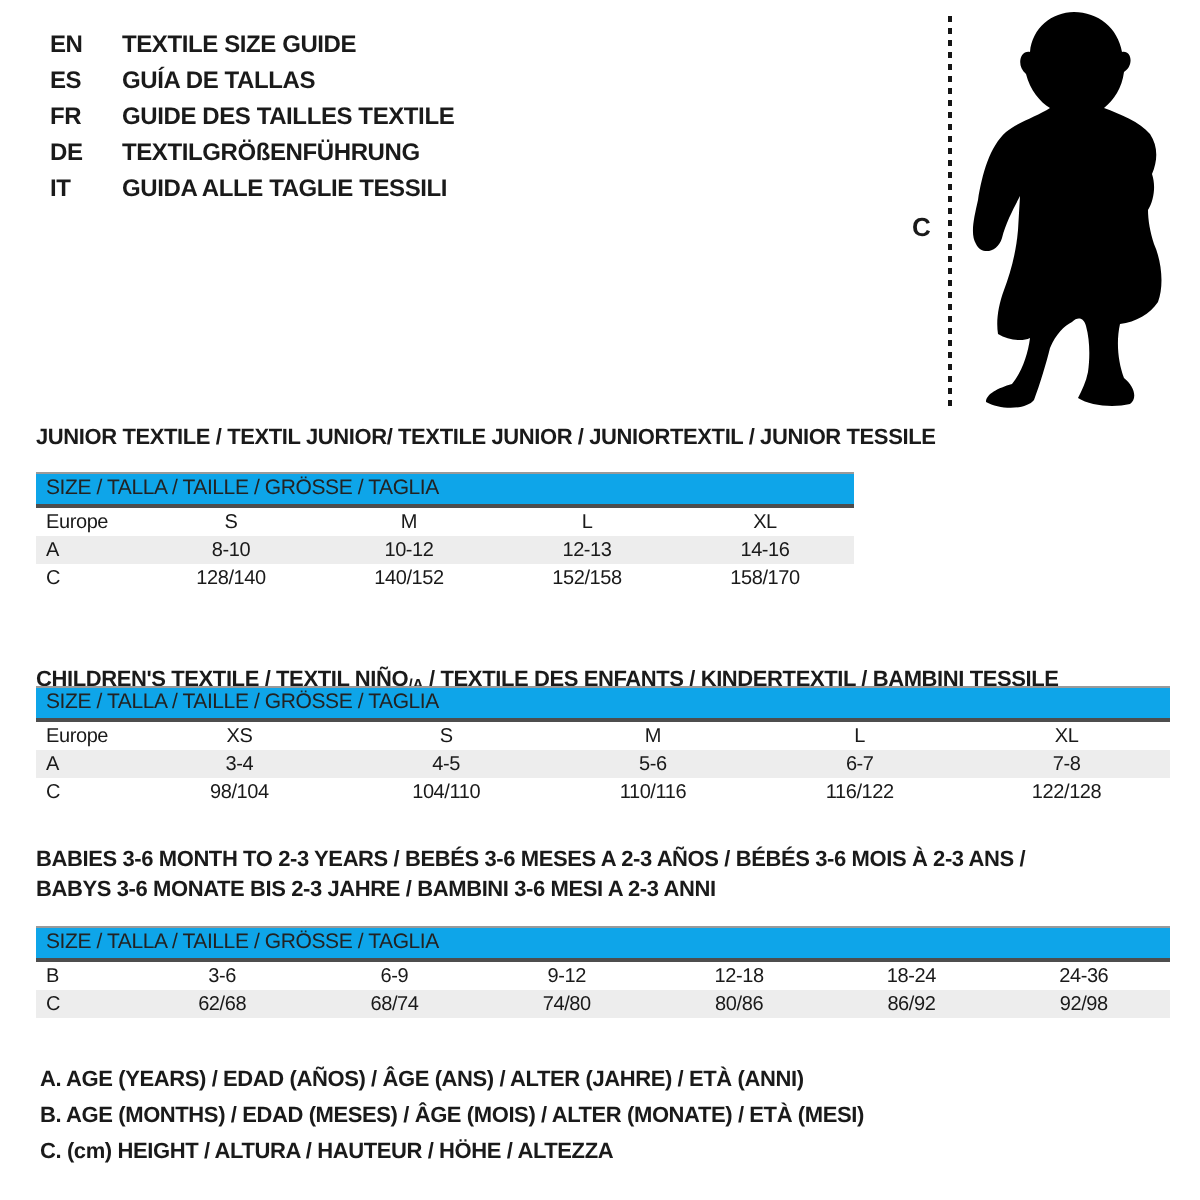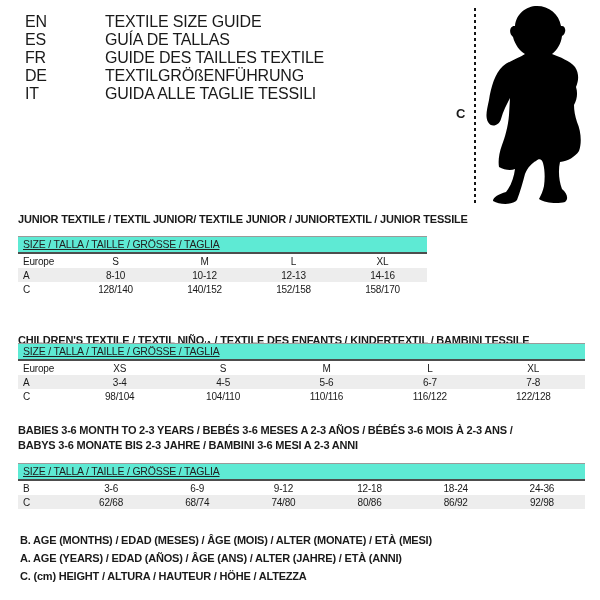--- a/index.html
+++ b/index.html
@@ -3,39 +3,38 @@
 <meta charset="utf-8">
 <style>
   html,body{margin:0;padding:0;background:#fff;}
   .canvas{
     position:relative;width:600px;height:600px;background:#ffffff;overflow:hidden;
     font-family:"Liberation Sans", sans-serif;color:#1a1a1a;
     -webkit-font-smoothing:antialiased;
   }
   
   .lang-list{position:absolute;left:25px;top:13px;}
-  .lang-row{display:flex;height:18px;align-items:center;font-weight:normal;font-size:16px;letter-spacing:-0.2px;gap:44px;}
+  .lang-row{display:flex;height:18px;align-items:center;font-weight:bold;font-size:12px;letter-spacing:-0.2px;}
   .lang-code{width:36px;}
   
   .figure{position:absolute;left:450px;top:0;width:150px;height:212px;}
   .height-line{
     position:absolute;left:24px;top:8px;width:2px;height:198px;
     background:repeating-linear-gradient(to bottom,#151515 0 3px,transparent 3px 6px);
   }
   .height-label{position:absolute;left:6px;top:106px;font-weight:bold;font-size:13px;}
   .baby-svg{position:absolute;left:32px;top:4px;}
   
   .sec-title{position:absolute;left:18px;font-weight:bold;font-size:11px;letter-spacing:-0.2px;white-space:nowrap;}
   .sec-title .sub{font-size:8px;vertical-align:-2px;}
   .tbl{position:absolute;left:18px;}
   .size-bar{
-    background:#5eead4;border-top:1px solid #9a9a9a;border-bottom:2px solid #4d4d4d;
+    background:#0ea5e9;border-top:1px solid #9a9a9a;border-bottom:2px solid #4d4d4d;
     height:15px;line-height:15px;padding-left:5px;font-size:10.5px;color:#222222;
     letter-spacing:-0.2px;
-    text-decoration:underline;
   }
   table.size-table{width:100%;border-collapse:collapse;table-layout:fixed;font-size:10px;color:#1a1a1a;}
   table.size-table td{height:14px;padding:0;text-align:center;vertical-align:middle;letter-spacing:-0.2px;}
   table.size-table td.lbl{text-align:left;padding-left:5px;}
   table.size-table tr.alt{background:#ededed;}
   col.lblcol{width:53px;}
   col.lblcol2{width:50px;}
   
   .footnotes{position:absolute;left:20px;top:531px;}
   .footnote{height:18px;line-height:18px;font-weight:bold;font-size:11px;letter-spacing:-0.2px;white-space:nowrap;}
@@ -222,18 +221,18 @@
         <td>74/80</td>
         <td>80/86</td>
         <td>86/92</td>
         <td>92/98</td>
       </tr>
     </tbody>
       </table>
   </div>
 
   <div class="footnotes">
+    <div class="footnote">A. AGE (YEARS) / EDAD (AÑOS) / ÂGE (ANS) / ALTER (JAHRE) / ETÀ (ANNI)</div>
     <div class="footnote">B. AGE (MONTHS) / EDAD (MESES) / ÂGE (MOIS) / ALTER (MONATE) / ETÀ (MESI)</div>
-    <div class="footnote">A. AGE (YEARS) / EDAD (AÑOS) / ÂGE (ANS) / ALTER (JAHRE) / ETÀ (ANNI)</div>
     <div class="footnote">C. (cm) HEIGHT / ALTURA / HAUTEUR / HÖHE / ALTEZZA</div>
   </div>
 
 </div>
 
 </body></html>

